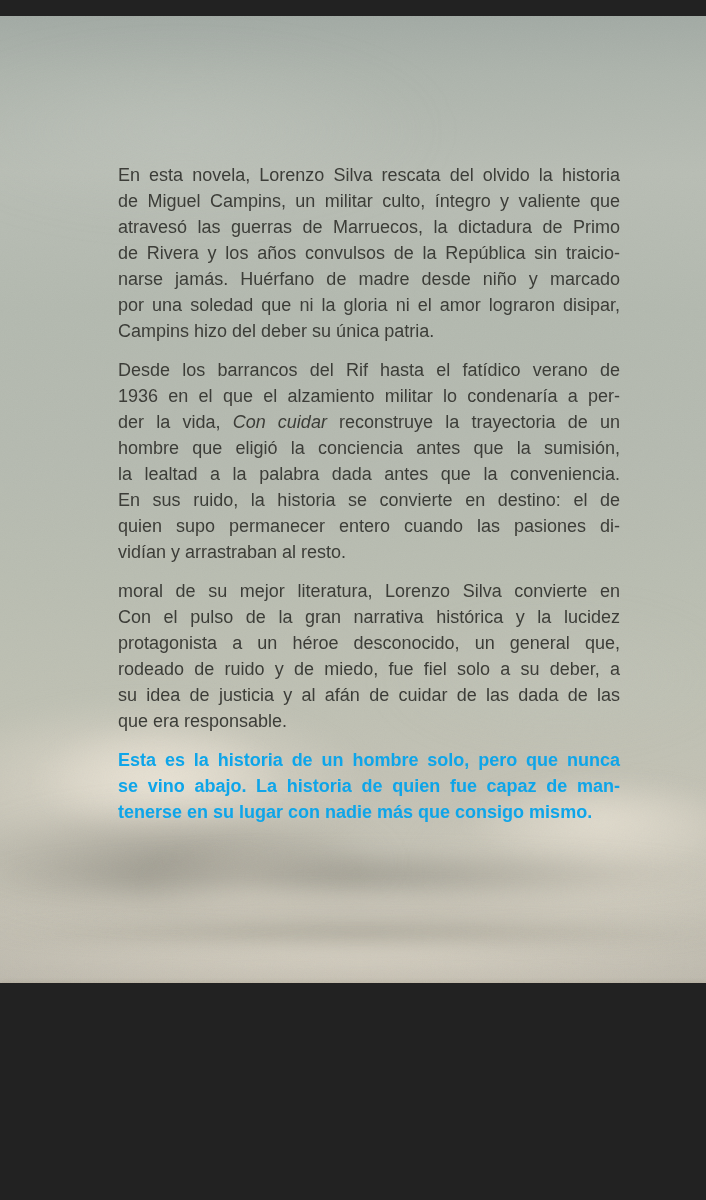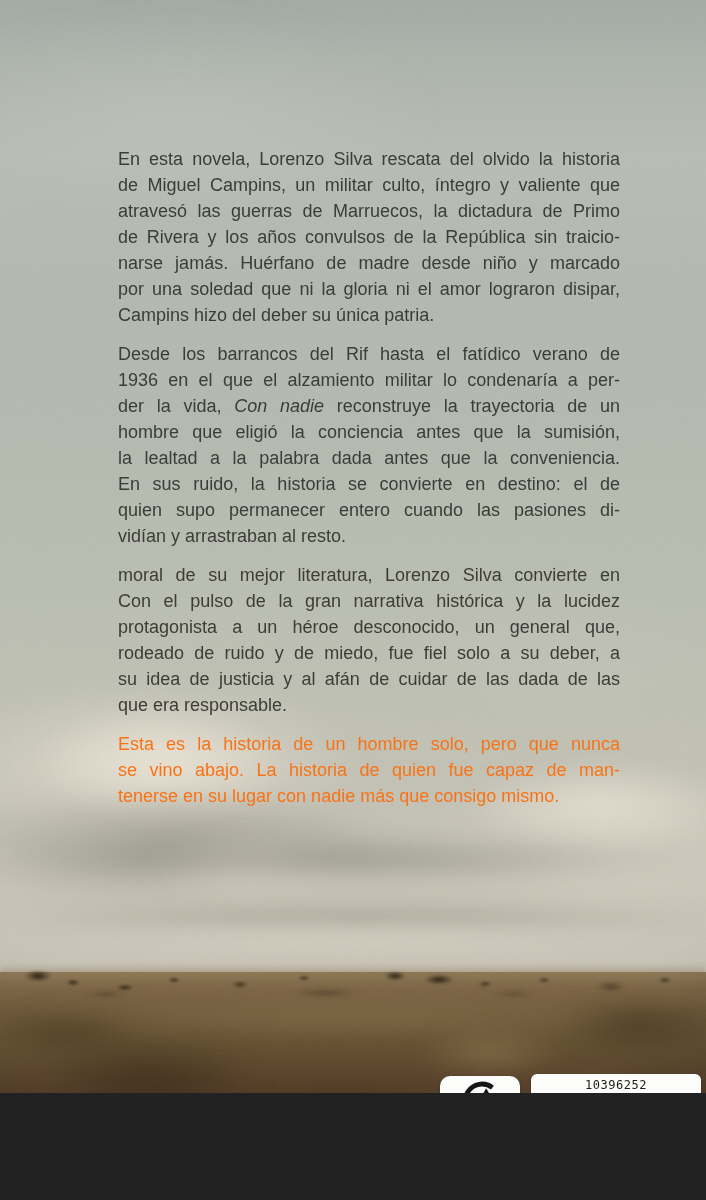--- a/index.html
+++ b/index.html
@@ -1,19 +1,20 @@
 <!DOCTYPE html>
 <html><head>
 <meta charset="utf-8">
 <title>Book back cover</title>
 <style>
   html,body{margin:0;padding:0;background:#222;}
   .cover{
-    position:relative;width:706px;height:1093px;overflow:hidden;
+    position:relative;width:706px;height:967px;overflow:hidden;
     font-family:"Liberation Sans","DejaVu Sans",sans-serif;
+    margin-top:16px;
   }
   
   .sky{
     position:absolute;left:0;top:0;width:706px;height:975px;
     background:linear-gradient(180deg,
       #a2aaa4 0%,#adb4ac 6%,#b8bdb4 16%,#b3b9af 30%,#b5bab0 45%,
       #b9bdb1 58%,#bec0b3 70%,#c4c2b5 82%,#c9c5b8 94%,#c7c2b6 100%);
   }
   .blob{position:absolute;border-radius:50%;}
   .land{
@@ -36,21 +37,21 @@
     background:radial-gradient(90% 120% at 45% 5%,rgba(0,0,0,0) 55%,rgba(18,11,4,.35) 100%);
   }
   .grain{position:absolute;inset:0;opacity:.055;pointer-events:none;}
   
   .back-text{
     position:absolute;left:118px;top:146px;width:502px;
     font-size:18px;line-height:26px;color:#3c3d38;
     text-rendering:optimizeLegibility;
   }
   .para{margin:0 0 13px 0;}
-  .para.bold{font-weight:400;color:#f97316;}
+  .para.bold{font-weight:700;color:#0ea5e9;}
   .line{text-align:justify;text-align-last:justify;}
   .line.last{text-align-last:left;}
   .it{font-style:italic;}
   
   .publisher{
     position:absolute;left:54px;top:1122px;height:42px;
     display:flex;align-items:center;gap:9px;color:#ece7da;
   }
   .publisher .imprint{font-size:14px;letter-spacing:.4px;}
   
@@ -154,21 +155,21 @@
         <div class="line"><span>de Miguel Campins, un militar culto, íntegro y valiente que</span></div>
         <div class="line"><span>atravesó las guerras de Marruecos, la dictadura de Primo</span></div>
         <div class="line"><span>de Rivera y los años convulsos de la República sin traicio-</span></div>
         <div class="line"><span>narse jamás. Huérfano de madre desde niño y marcado</span></div>
         <div class="line"><span>por una soledad que ni la gloria ni el amor lograron disipar,</span></div>
         <div class="line last"><span>Campins hizo del deber su única patria.</span></div>
       </div>
       <div class="para">
         <div class="line"><span>Desde los barrancos del Rif hasta el fatídico verano de</span></div>
         <div class="line"><span>1936 en el que el alzamiento militar lo condenaría a per-</span></div>
-        <div class="line"><span>der la vida, </span><span class="it">Con nadie</span><span> reconstruye la trayectoria de un</span></div>
+        <div class="line"><span>der la vida, </span><span class="it">Con cuidar</span><span> reconstruye la trayectoria de un</span></div>
         <div class="line"><span>hombre que eligió la conciencia antes que la sumisión,</span></div>
         <div class="line"><span>la lealtad a la palabra dada antes que la conveniencia.</span></div>
         <div class="line"><span>En sus ruido, la historia se convierte en destino: el de</span></div>
         <div class="line"><span>quien supo permanecer entero cuando las pasiones di-</span></div>
         <div class="line last"><span>vidían y arrastraban al resto.</span></div>
       </div>
       <div class="para">
         <div class="line"><span>moral de su mejor literatura, Lorenzo Silva convierte en</span></div>
         <div class="line"><span>Con el pulso de la gran narrativa histórica y la lucidez</span></div>
         <div class="line"><span>protagonista a un héroe desconocido, un general que,</span></div>

